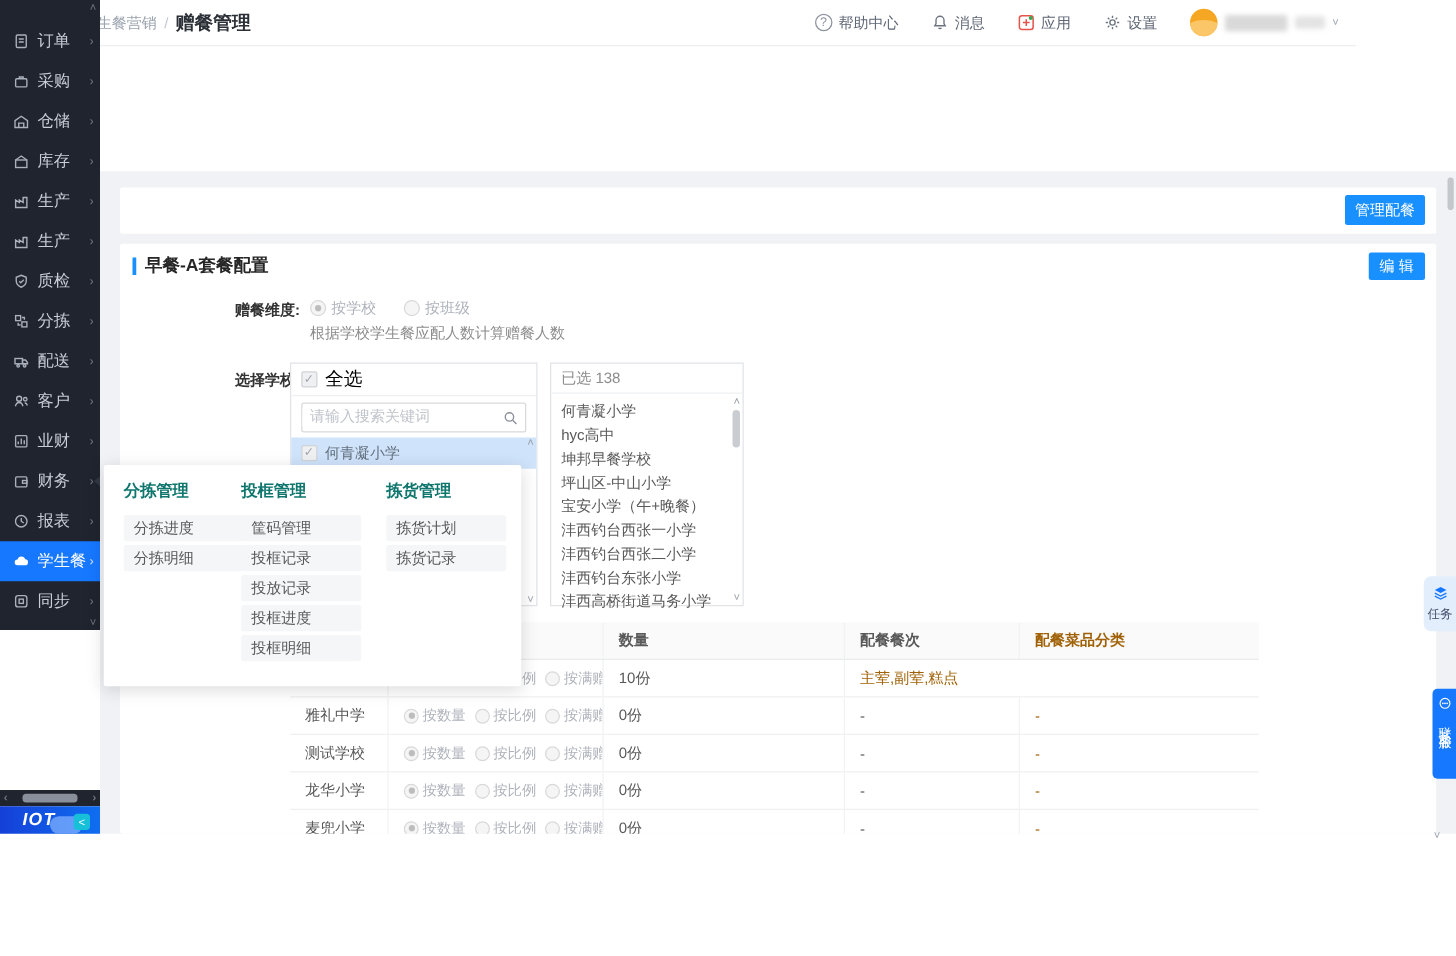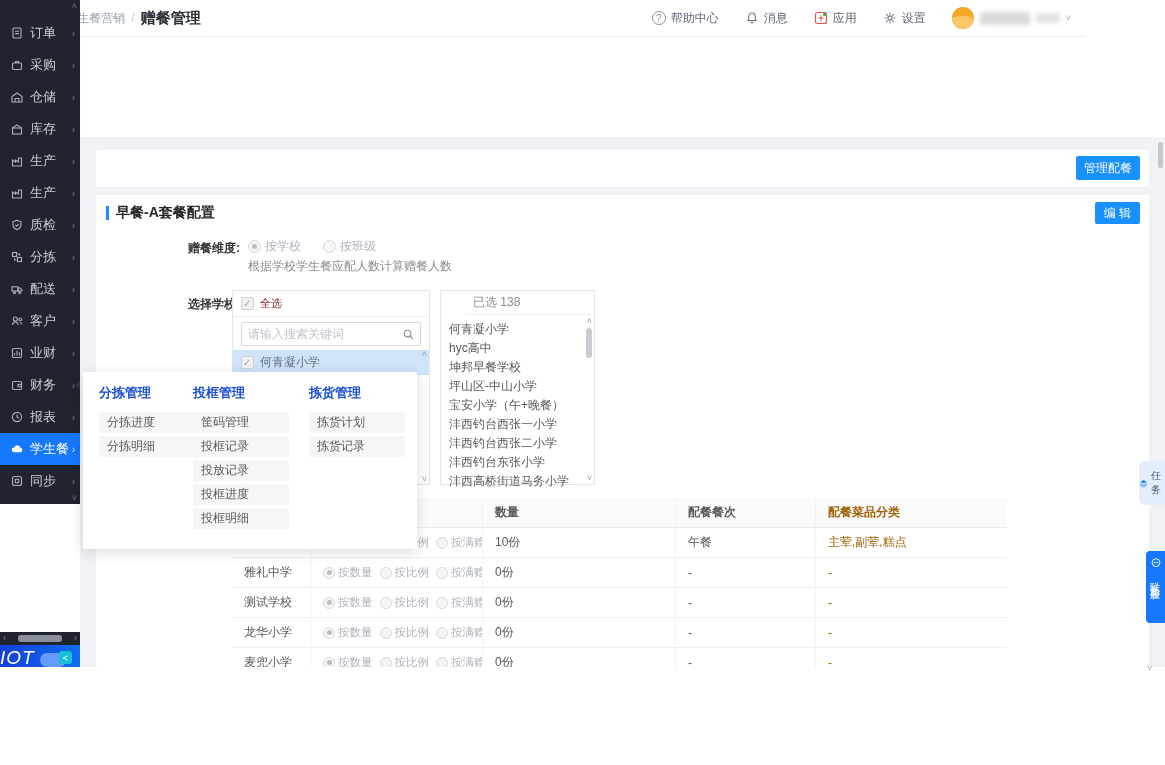--- a/index.html
+++ b/index.html
@@ -41,21 +41,21 @@
   .side-item .chev { position:absolute; right:5px; color:#6f7683; font-size:10px; }
   .side-item.active { background:#1677ff; }
   .side-item.active .lbl { color:#fff; }
   .side-item.active .chev { color:#d7e6ff; }
   .flyout-pointer { position:absolute; left:75px; top:381px; width:0; height:0;
                     border-top:4px solid transparent; border-bottom:4px solid transparent; border-right:5px solid #2e3440; z-index:40; }
   .side-hscroll { position:absolute; left:0; top:632px; width:80px; height:13px; background:#20242e; }
   .side-hscroll .arr { position:absolute; top:1px; color:#8a909b; font-size:9px; }
   .side-hscroll .thumb { position:absolute; left:18px; top:3px; width:44px; height:7px; background:#8a909b; border-radius:3px; }
   .iot { position:absolute; left:0; top:645px; width:80px; height:22px; background:linear-gradient(90deg,#1540d8,#0f6ef0); overflow:hidden; }
-  .iot .iot-label { position:absolute; left:0; top:2px; color:#fff; font-weight:normal; font-size:19px; font-style:italic; letter-spacing:1px; }
+  .iot .iot-label { position:absolute; left:18px; top:2px; color:#fff; font-weight:bold; font-size:14px; font-style:italic; letter-spacing:1px; }
   .iot .cloud { position:absolute; right:14px; top:8px; width:26px; height:14px; background:#7fb0ff; opacity:.75; border-radius:8px; }
   .iot .share { position:absolute; right:8px; top:6px; width:13px; height:13px; background:#17c0d8; border-radius:3px;
                 color:#fff; font-size:9px; display:flex; align-items:center; justify-content:center; }
 
   
   .content { position:absolute; left:80px; top:137px; width:1085px; height:530px; background:#f0f2f5; }
   .card1 { position:absolute; left:16px; top:13px; width:1053px; height:37px; background:#fff; border-radius:2px; }
   .select-box { position:absolute; left:9px; top:6px; width:202px; height:25px; border:1px solid #d9d9d9; border-radius:2px;
                 display:flex; align-items:center; padding:0 8px; font-size:12px; cursor:pointer; background:#fff; }
   .select-box .sl { color:#8c8c8c; }
@@ -72,36 +72,36 @@
   .form-label { position:absolute; left:0; width:144px; text-align:right; font-size:12px; font-weight:bold; color:#333; }
   .radio-row { position:absolute; left:152px; top:43px; display:flex; align-items:center; gap:22px; }
   .radio-item { display:flex; align-items:center; gap:4px; font-size:12px; color:#aeb3bb; }
   .radio { width:13px; height:13px; border:1px solid #d9d9d9; border-radius:50%; background:#f5f5f5; position:relative; flex:none; }
   .radio.sel::after { content:""; position:absolute; left:3px; top:3px; width:5px; height:5px; border-radius:50%; background:#bdbdbd; }
   .hint { position:absolute; left:152px; top:63px; font-size:12px; color:#8c8c8c; }
 
   
   .pick-left { position:absolute; left:136px; top:95px; width:198px; height:195px; background:#fff; border:1px solid #e2e4e8; }
   .pick-row1 { height:26px; border-bottom:1px solid #eef0f2; display:flex; align-items:center; gap:6px; padding-left:8px;
-               font-size:11px; color:#7f1d1d; }
+               font-size:15px; color:#000000; }
   .cb { width:13px; height:13px; border:1px solid #cfd3d8; border-radius:2px; background:#eef0f2; position:relative; flex:none; }
   .cb.checked::after { content:"✓"; position:absolute; left:1px; top:-1px; font-size:10px; line-height:13px; color:#a0a6af; }
   .search-wrap { padding:5px 8px 4px 8px; }
   .search-inner { height:24px; border:1px solid #d9d9d9; border-radius:2px; display:flex; align-items:center; }
   .search-inner input { flex:1; border:none; outline:none; font-size:12px; padding:0 6px; color:#595959; min-width:0;
-                        font-family:Liberation Serif, serif; }
+                        font-family:Liberation Mono, monospace; }
   .search-inner input::placeholder { color:#c0c4cb; }
   .search-btn { width:24px; height:100%; display:flex; align-items:center; justify-content:center; cursor:pointer; }
   .pick-item { height:25px; background:#cfe3fb; display:flex; align-items:center; gap:6px; padding-left:8px;
                font-size:12px; color:#64707e; }
   .pl-up { position:absolute; right:2px; top:58px; color:#9aa0a8; font-size:9px; }
   .pl-dn { position:absolute; right:2px; bottom:0px; color:#9aa0a8; font-size:9px; }
   .pick-right { position:absolute; left:344px; top:95px; width:155px; height:195px; background:#fff; border:1px solid #e2e4e8; }
   .pr-head { height:24px; border-bottom:1px solid #eef0f2; display:flex; align-items:center; padding-left:8px;
-             font-size:12px; color:#8c8c8c;margin-left:24px; }
+             font-size:12px; color:#8c8c8c; }
   .pr-list { padding:5px 14px 0 8px; }
   .pr-item { font-size:12px; color:#595959; line-height:19px; white-space:nowrap; overflow:hidden; }
   .pr-scroll { position:absolute; right:0; top:24px; bottom:0; width:12px; }
   .pr-scroll .sa { position:absolute; right:2px; color:#9aa0a8; font-size:9px; }
   .pr-scroll .thumb { position:absolute; right:2px; top:13px; width:6px; height:30px; background:#c9ccd1; border-radius:3px; }
 
   
   .tbl { position:absolute; left:136px; top:303px; width:775px; font-size:12px; }
   .trow { display:flex; height:30px; align-items:center; border-bottom:1px solid #f0f0f0; }
   .trow.thead { background:#fafafa; border-bottom:1px solid #e8eaec; color:#595959; font-weight:bold; }
@@ -113,27 +113,27 @@
   .c4 { width:140px; color:#595959; }
   .c5 { width:192px; color:#a16207; }
   .c2 .radio { width:12px; height:12px; }
   .c2 .radio.sel::after { left:2.5px; top:2.5px; }
   .c2 .radio-item { gap:3px; font-size:11.5px; white-space:nowrap; }
 
   
   .flyout { position:absolute; left:83px; top:372px; width:334px; height:177px; background:#fff; border-radius:2px;
             box-shadow:0 3px 14px rgba(0,0,0,.14); z-index:30; }
   .fly-col { position:absolute; top:12px; width:96px; }
-  .fly-col .ft { font-size:13px; font-weight:bold; color:#1d4ed8; margin-bottom:10px; }
+  .fly-col .ft { font-size:13px; font-weight:bold; color:#0f766e; margin-bottom:10px; }
   .fly-item { height:21px; line-height:21px; background:#f5f6f7; border-radius:2px; padding-left:8px; margin-bottom:3px;
               font-size:12px; color:#595959; cursor:pointer; white-space:nowrap; }
 
   
   .task-tab { position:absolute; left:1139px; top:461px; width:26px; height:44px; background:#e3eefd; border-radius:6px 0 0 6px;
-              display:flex; flex-direction:row; align-items:center; justify-content:center; gap:3px; cursor:pointer; z-index:20; }
+              display:flex; flex-direction:column; align-items:center; justify-content:center; gap:3px; cursor:pointer; z-index:20; }
   .task-tab .tl { font-size:10px; color:#44506b; }
   .svc-tab { position:absolute; left:1146px; top:551px; width:19px; height:72px; background:#1677ff; border-radius:4px 0 0 4px;
              display:flex; flex-direction:column; align-items:center; padding-top:6px; gap:4px; cursor:pointer; z-index:20; }
   .svc-tab .vt { writing-mode:vertical-lr; font-size:10.5px; color:#fff; letter-spacing:3px; }
   .content-vscroll { position:absolute; left:1157px; top:139px; width:7px; height:526px; }
   .content-vscroll .thumb { position:absolute; top:3px; left:1px; width:5px; height:26px; background:#c4c7cc; border-radius:3px; }
   .content-vscroll .dn { position:absolute; bottom:-8px; left:-10px; color:#9aa0a8; font-size:9px; }
 </style>
 </head>
 <body>
@@ -429,21 +429,20 @@
             <span class="radio-item">
                 <span class="radio"></span>
                 <span>按比例</span>
               </span>
             <span class="radio-item">
                 <span class="radio"></span>
                 <span>按满赠</span>
               </span>
           </div>
           <div class="tc c3">10份</div>
-          <div class="tc c4">午餐</div>
           <div class="tc c5">主荤,副荤,糕点</div>
         </div>
 
         <div class="trow">
           <div class="tc c1">雅礼中学</div>
           <div class="tc c2">
             <span class="radio-item">
                 <span class="radio sel"></span>
                 <span>按数量</span>
               </span>

